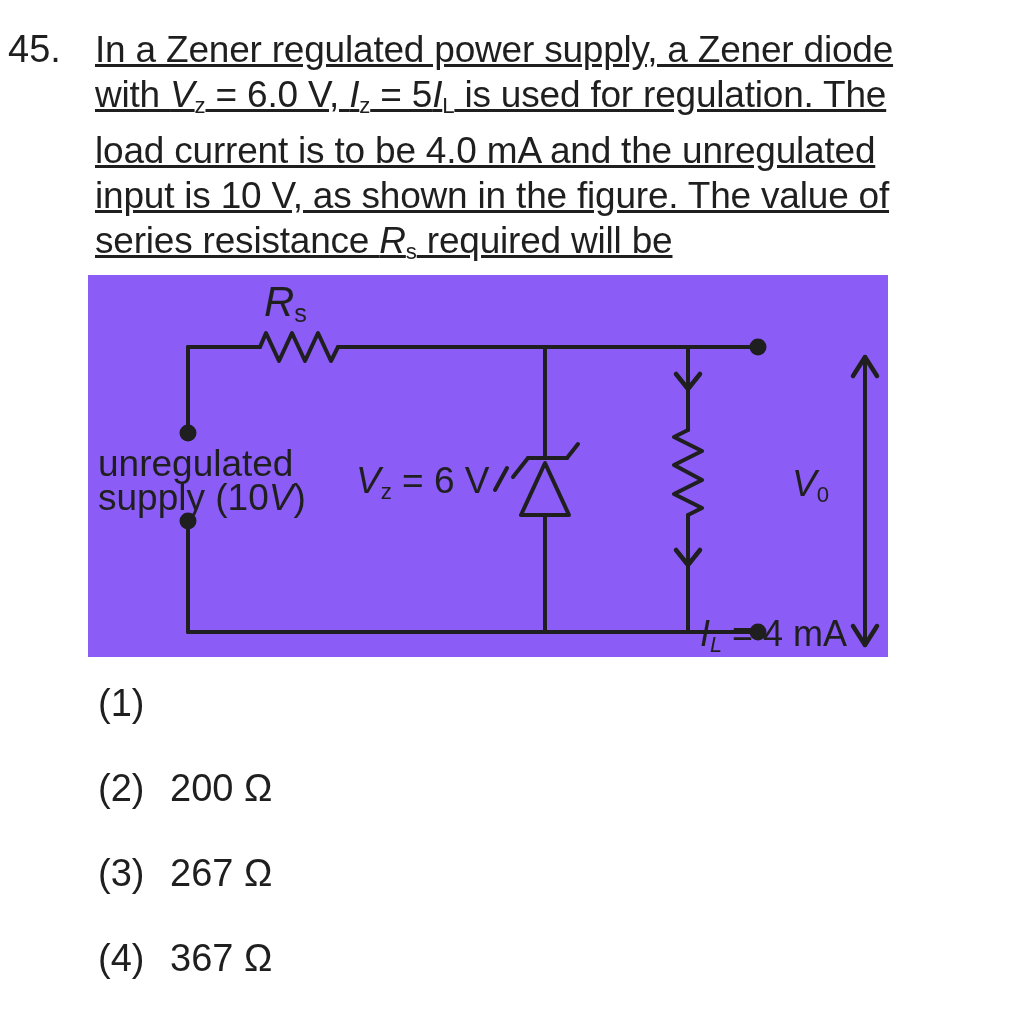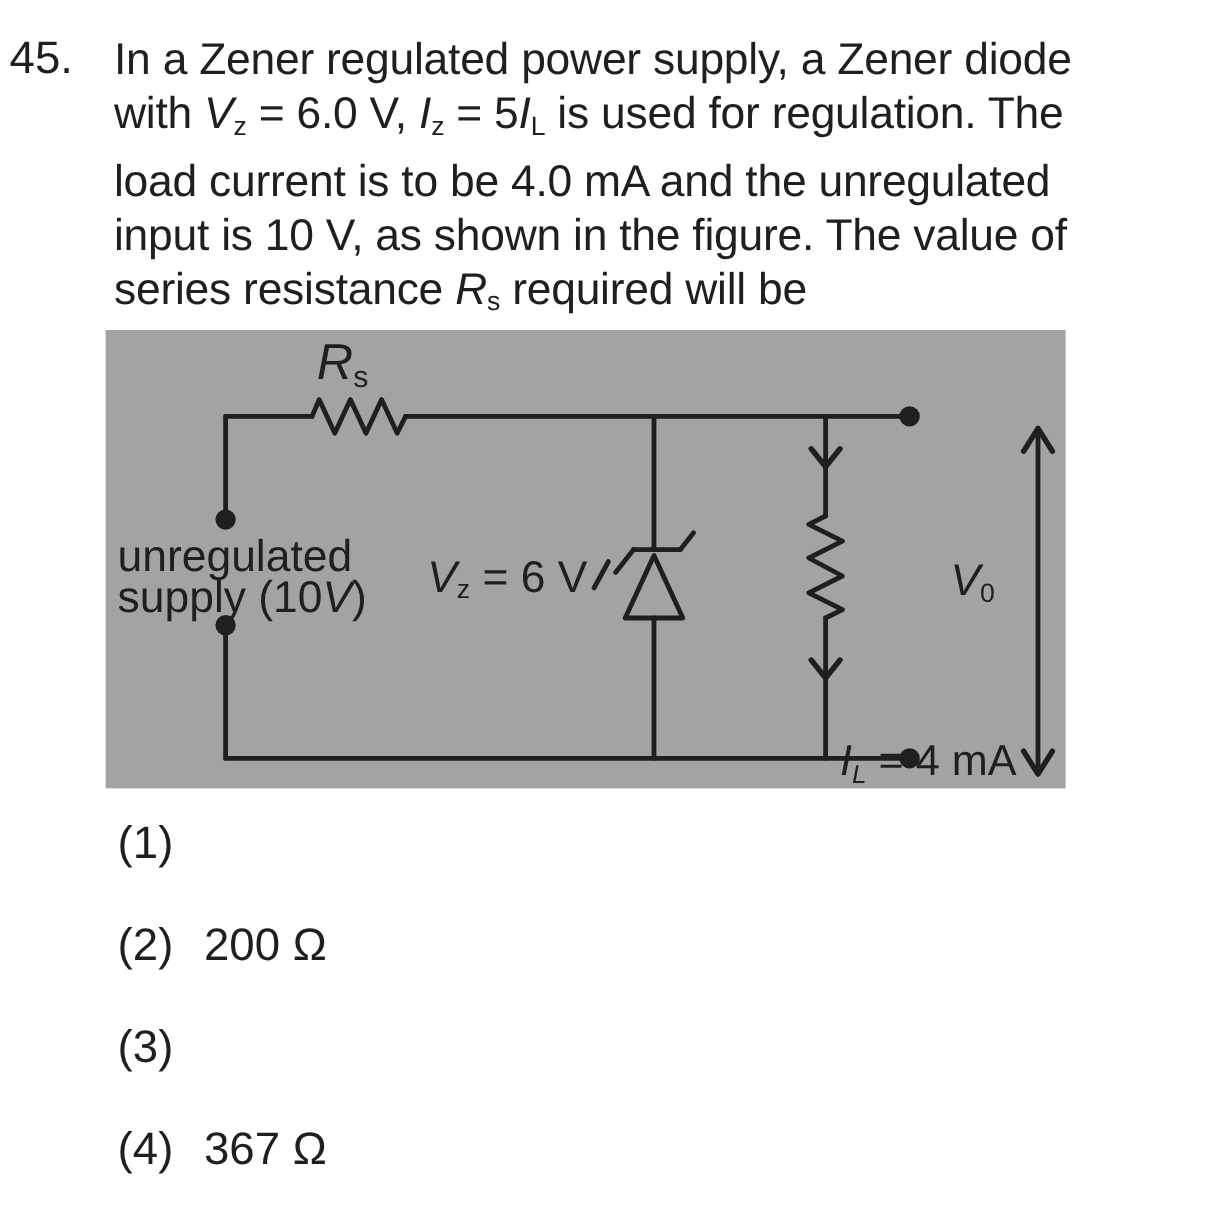--- a/index.html
+++ b/index.html
@@ -6,30 +6,30 @@
   body {
     width:1024px; height:1013px;
     background:#ffffff;
     color:#1f1f1f;
     font-family:"Liberation Sans","DejaVu Sans",sans-serif;
     position:relative;
     overflow:hidden;
   }
   .question { position:absolute; top:27px; left:8px; display:flex; }
   .qnum { width:87px; font-size:38px; line-height:45px; }
-  .qtext { width:915px; font-size:37px; line-height:45px; letter-spacing:-0.2px; }
+  .qtext { width:915px; font-size:37px; line-height:45px; letter-spacing:-0.2px;text-decoration:underline; }
 
   .i    { font-style:italic; }
   .sub  { font-size:0.6em; vertical-align:-0.25em; }
   .isub { font-size:0.6em; vertical-align:-0.3em; font-style:italic; }
 
   .figure {
     position:absolute; left:88px; top:275px;
     width:800px; height:382px;
-    background:#a3a3a3;
+    background:#8b5cf6;
   }
   .figure svg { position:absolute; left:0; top:0; }
   .lbl { position:absolute; white-space:nowrap; }
   .lbl-rs     { left:176px; top:3px;   font-size:42px; }
   .lbl-supply { left:10px;  top:172px; font-size:37px; line-height:34px; }
   .lbl-vz     { left:268px; top:185px; font-size:37px; }
   .lbl-v0     { left:704px; top:188px; font-size:37px; }
   .lbl-il     { left:612px; top:290px; font-size:36px;margin-top:48px; }
 
   .options { position:absolute; left:0; top:0; width:1024px; height:1013px; pointer-events:none; }
@@ -115,18 +115,19 @@
 <div class="options">
   <div class="option">
     <span class="onum">(1)</span>
   </div>
   <div class="option">
     <span class="onum">(2)</span>
     <span class="oval">200 Ω</span>
   </div>
   <div class="option">
     <span class="onum">(3)</span>
+    <span class="oval">267 Ω</span>
   </div>
   <div class="option">
     <span class="onum">(4)</span>
     <span class="oval">367 Ω</span>
   </div>
 </div>
 
 </body></html>

